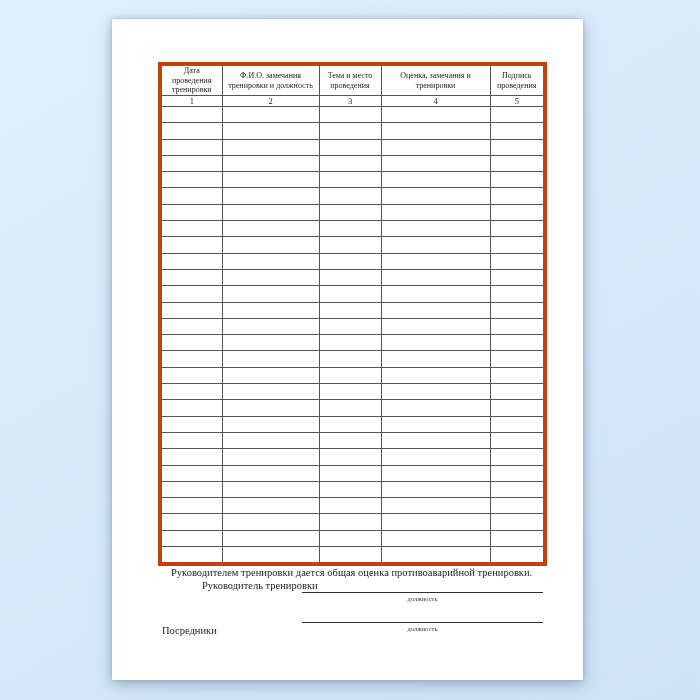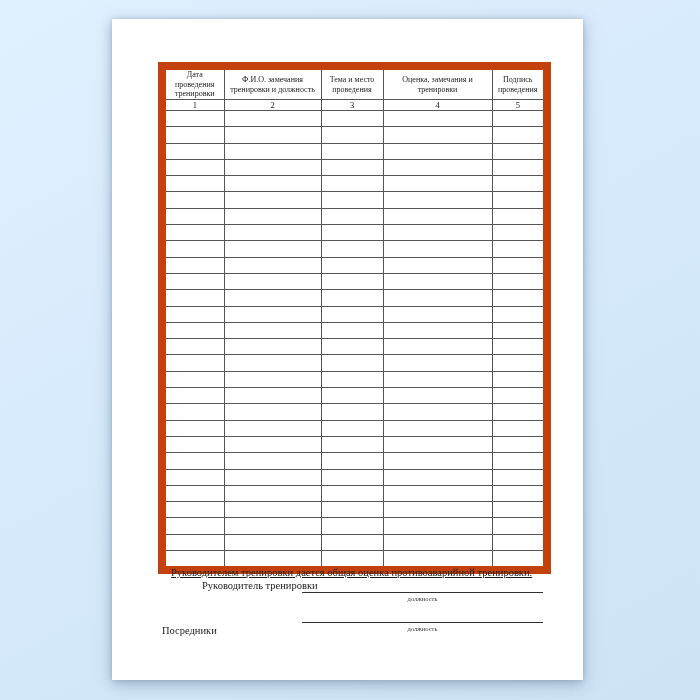--- a/index.html
+++ b/index.html
@@ -10,35 +10,35 @@
     color:#1c1c1c;
   }
   .paper {
     position:absolute; left:112px; top:19px; width:471px; height:661px;
     background:#ffffff;
     box-shadow: 0 4px 14px rgba(100,126,152,0.55), 0 0 4px rgba(100,126,152,0.35);
   }
   table.log-table {
     position:absolute; left:46px; top:43px; width:385px;
     border-collapse:collapse; table-layout:fixed;
-    border:8px solid #c2410c;
+    border:4px solid #c2410c;
   }
   .log-table th, .log-table td {
     border:1px solid #555555;
     padding:0 2px;
     text-align:center; vertical-align:middle;
     font-weight:normal;
     overflow:hidden;
   }
   .header-row th { height:29px; font-size:8px; line-height:9.5px; }
   .num-row td   { height:10px; font-size:8.5px; line-height:10px; }
   .log-table tbody td { height:15.3px; }
   .note {
     position:absolute; left:46px; top:547px; width:394px; margin:0;
-    font-size:10.5px; line-height:13px; text-indent:13px;text-decoration:underline;
+    font-size:10.5px; line-height:13px; text-indent:13px;
   }
   .sig-label { position:absolute; left:50px; font-size:10.5px; line-height:12px; }
   .sig-label.s1 { top:561px;margin-left:40px; }
   .sig-label.s2 { top:592px;margin-top:14px; }
   .sig-line { position:absolute; left:190px; width:241px; height:0; border-top:1.3px solid #2f2f2f; }
   .sig-line.l1 { top:573px; }
   .sig-line.l2 { top:603px; }
   .sig-caption { position:absolute; left:190px; width:241px; text-align:center; font-size:6.5px; line-height:8px; color:#333333; }
   .sig-caption.c1 { top:576px; }
   .sig-caption.c2 { top:606px; }

